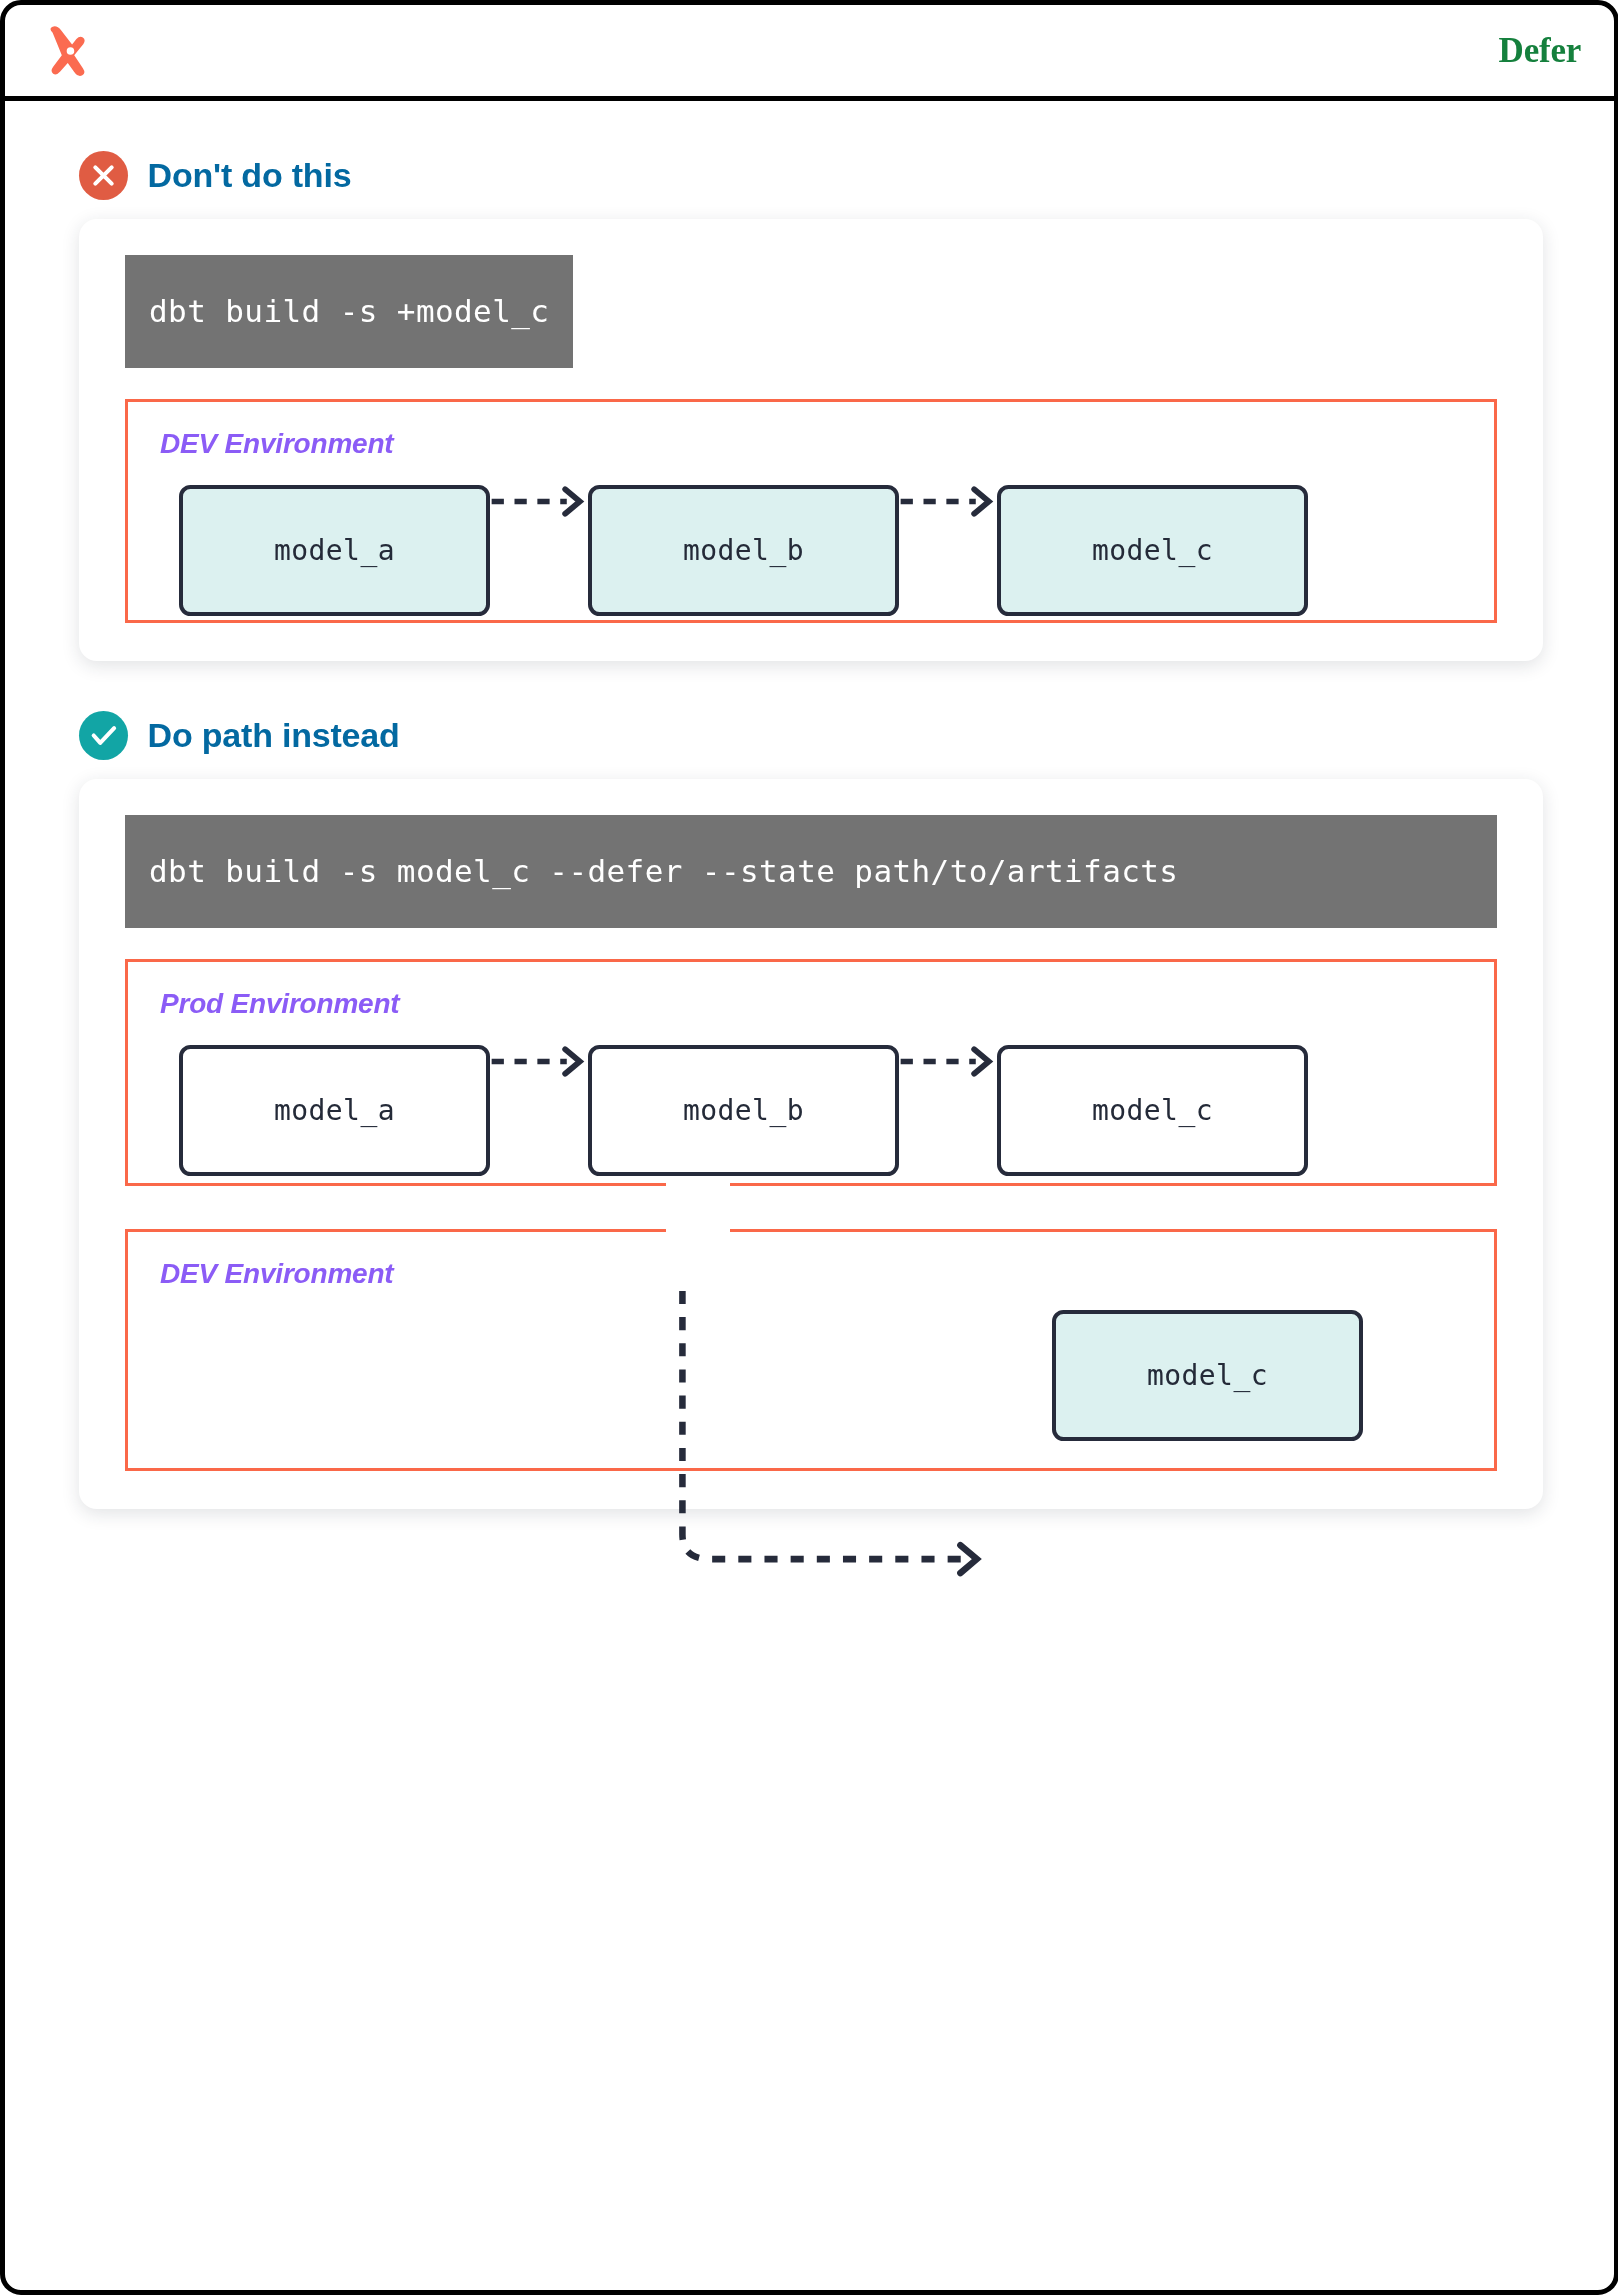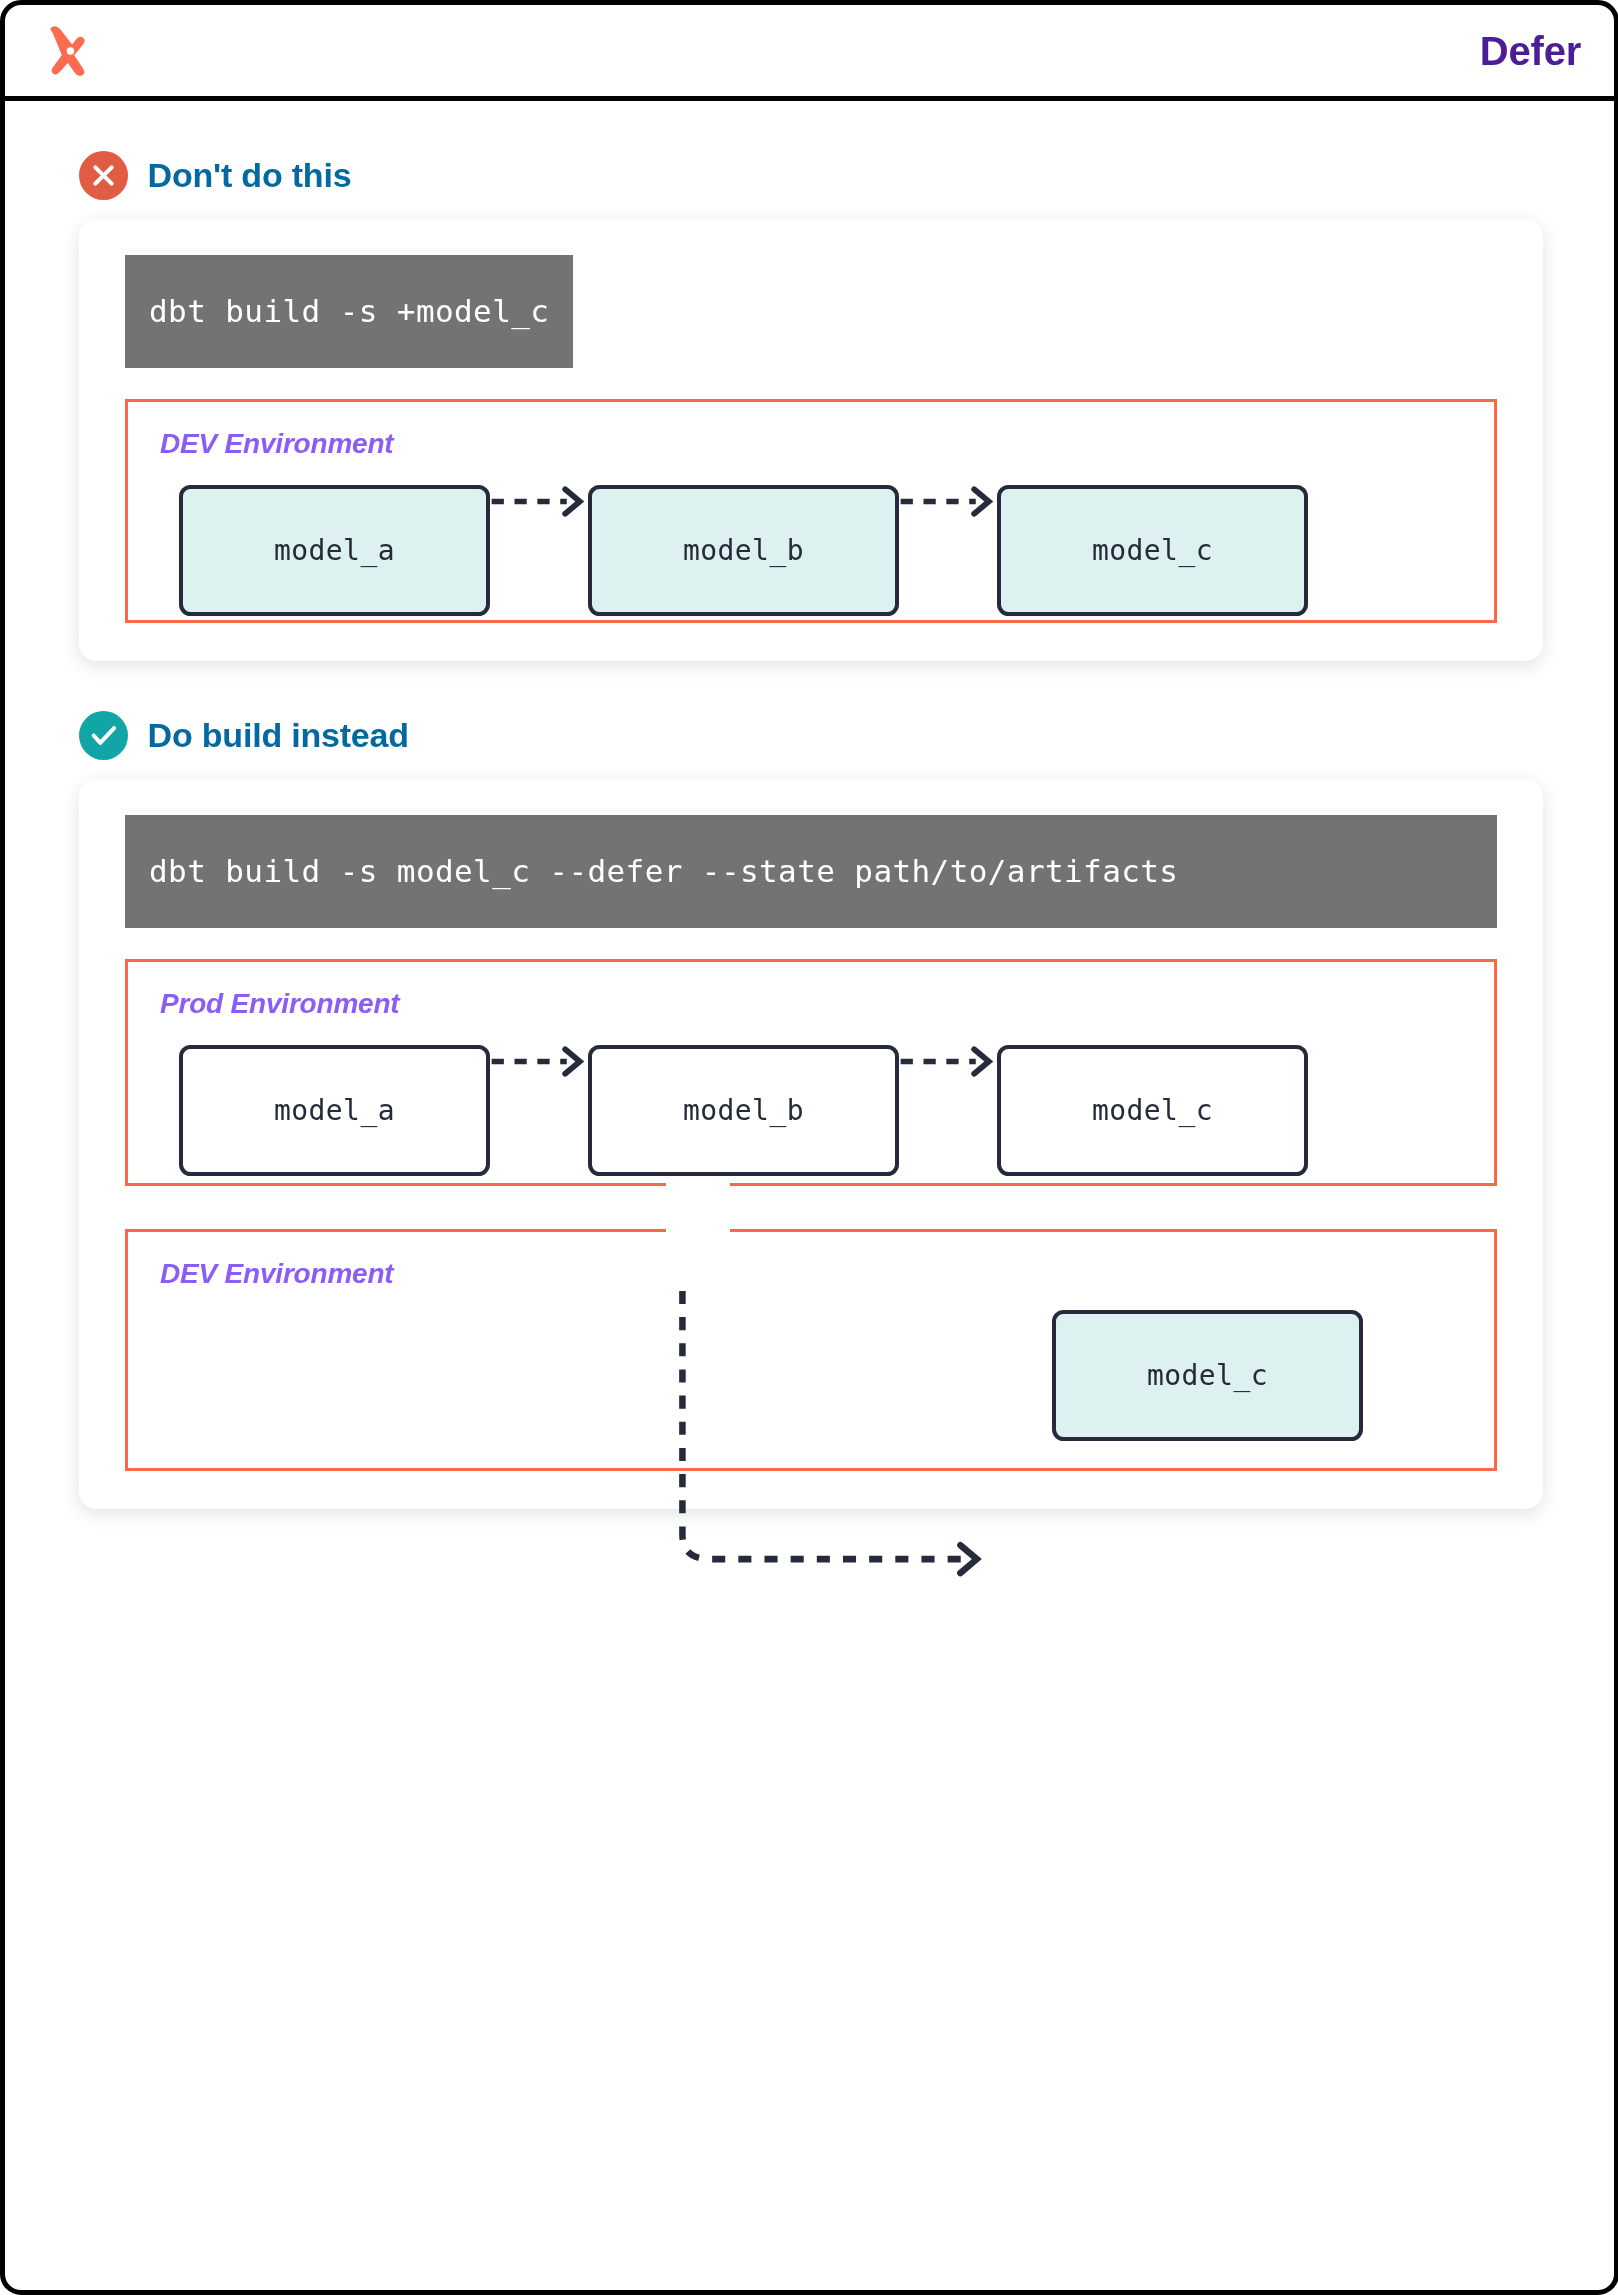--- a/index.html
+++ b/index.html
@@ -30,26 +30,27 @@
     align-items: center;
     padding: 0 28px 0 39px;
   }
   .logo {
     width: 54px;
     height: 54px;
     flex: 0 0 auto;
   }
   .header-spacer { flex: 1 1 auto; }
   .header-title {
-    font-size: 40px;
+    font-size: 35px;
     font-weight: 700;
-    color: #4c1d95;
+    color: #15803d;
     letter-spacing: -0.2px;
     line-height: 1;
     padding-right: 4.9px;
+    font-family: Liberation Serif, serif;
   }
 
   
   .body {
     padding: 0 38px;
   }
 
   .section { }
 
   .section-header {
@@ -217,21 +218,21 @@
     </div>
 
     <div class="section">
 
       <div class="section-header">
         <span class="badge good">
           <svg width="49" height="49" viewBox="0 0 60 60" aria-hidden="true">
             <polyline points="18,30 26,39 43,21" fill="none" stroke="#ffffff" stroke-width="5" stroke-linecap="round" stroke-linejoin="round"></polyline>
           </svg>
         </span>
-        <span class="section-title">Do build instead</span>
+        <span class="section-title">Do path instead</span>
       </div>
 
       <div class="card">
         <div class="card-inner">
 
           <div class="code full">dbt build -s model_c --defer --state path/to/artifacts</div>
 
           <div class="env" style="height:224px; border-bottom:none;">
             <div class="env-label">Prod Environment</div>
 

